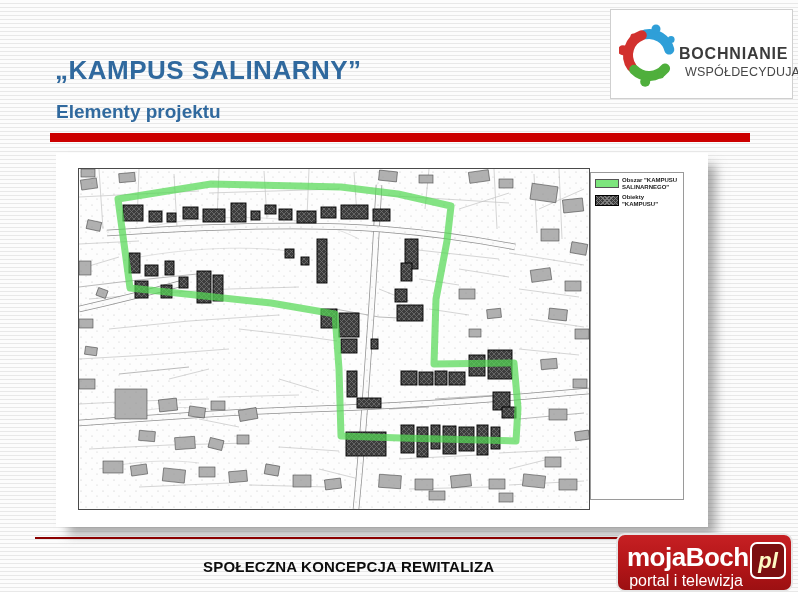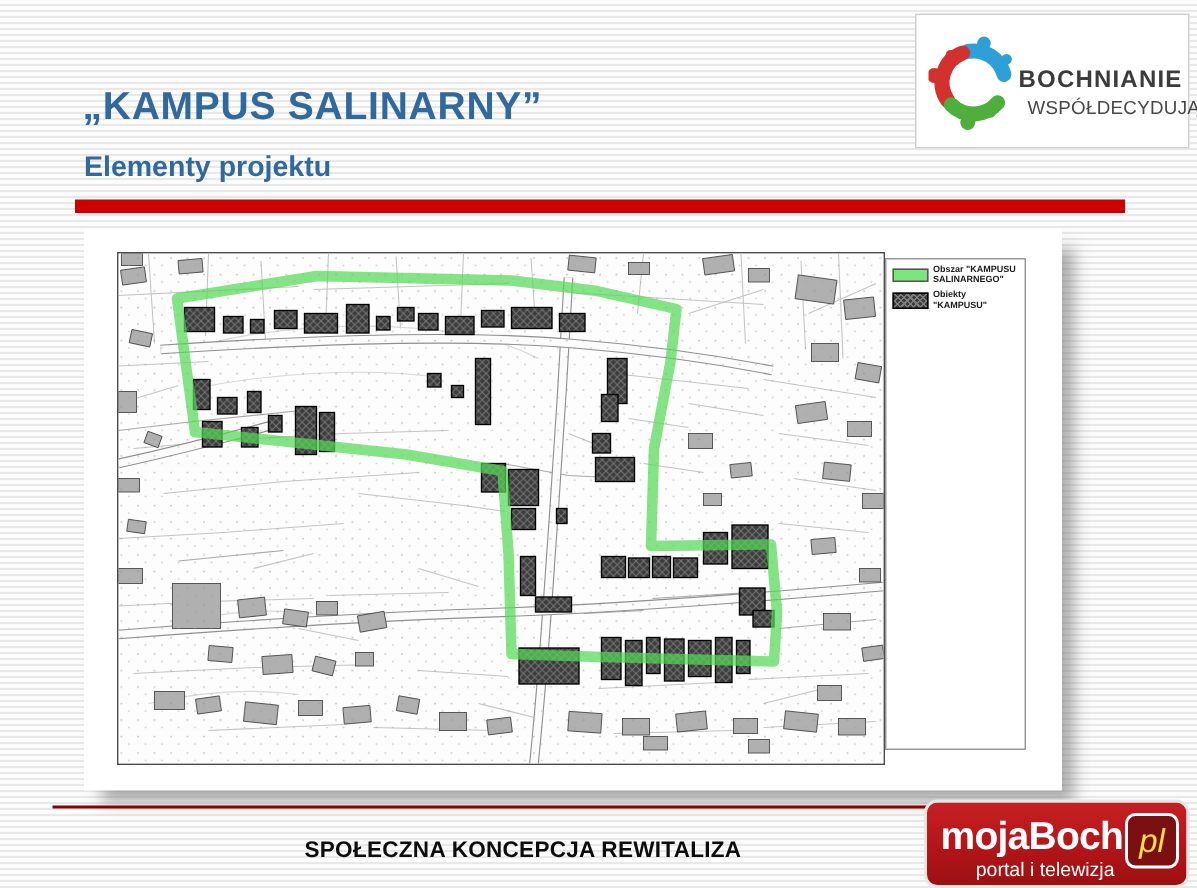--- a/index.html
+++ b/index.html
@@ -58,23 +58,23 @@
   }
   .logo-bottom{
     position:absolute;left:616px;top:533px;width:177px;height:59px;box-sizing:border-box;
     background:linear-gradient(180deg,#c62023 0%,#b31518 55%,#9c1012 100%);
     border:2px solid #e6e6e6;border-radius:9px;
   }
   .logo-bottom .name{position:absolute;left:9px;top:7px;font-size:26px;font-weight:bold;color:#fff;letter-spacing:-0.5px;}
   .logo-bottom .pl{
     position:absolute;right:5px;top:7px;width:36px;height:37px;box-sizing:border-box;
     background:#7c0f10;border:2px solid #fff;border-radius:7px;
-    color:#fde047;font-size:22px;font-weight:normal;font-style:italic;text-align:center;line-height:33px;
-  }
-  .logo-bottom .tagline{position:absolute;right:48px;top:37px;font-size:13px;color:#fff;}
+    color:#fef9c3;font-size:22px;font-weight:bold;font-style:italic;text-align:center;line-height:33px;
+  }
+  .logo-bottom .tagline{position:absolute;right:48px;top:37px;font-size:16px;color:#fff;}
   
   .parcel{stroke:#c3c3c3;stroke-width:.7;fill:none;}
   .parcel2{stroke:#a8a8a8;stroke-width:.8;fill:none;}
   .contour{stroke:#d8d8d8;stroke-width:.8;fill:none;}
   .road-c{stroke:#8f8f8f;stroke-width:6.5;fill:none;}
   .road-f{stroke:#fbfbfb;stroke-width:5;fill:none;}
   .gbld{fill:#b0b0b0;stroke:#4a4a4a;stroke-width:.6;}
   .kbld{fill:url(#hatch);stroke:#000;stroke-width:.9;}
   .boundary{fill:none;stroke:#54d854;stroke-width:7;stroke-linejoin:round;stroke-linecap:round;opacity:.72;}
 </style>

